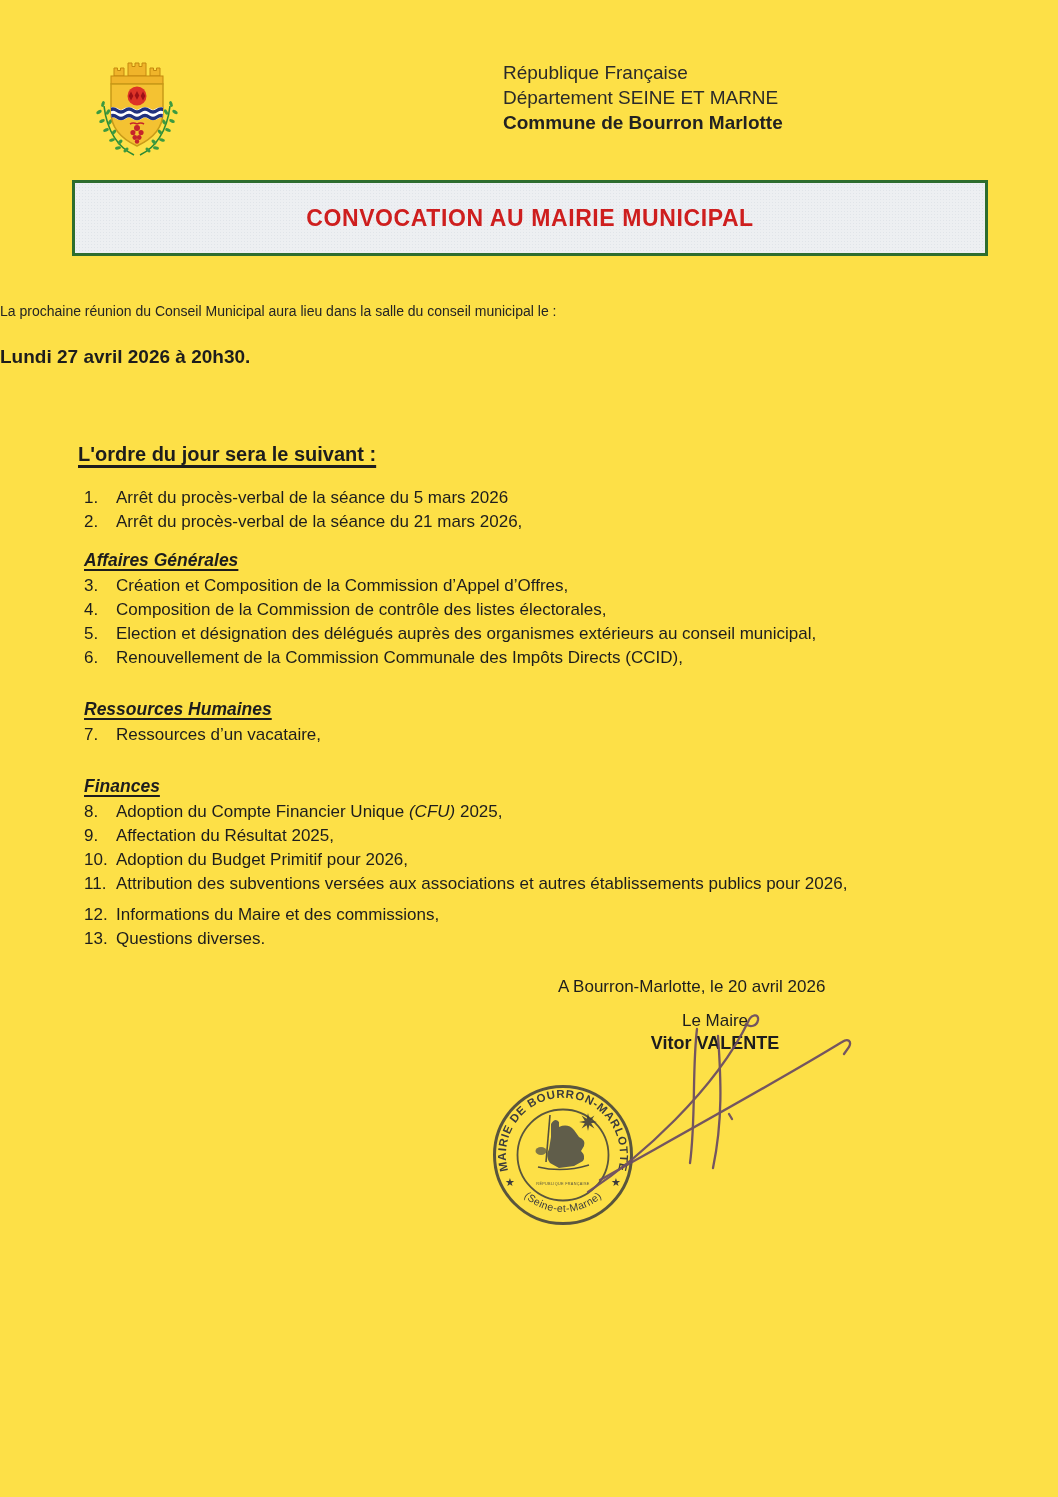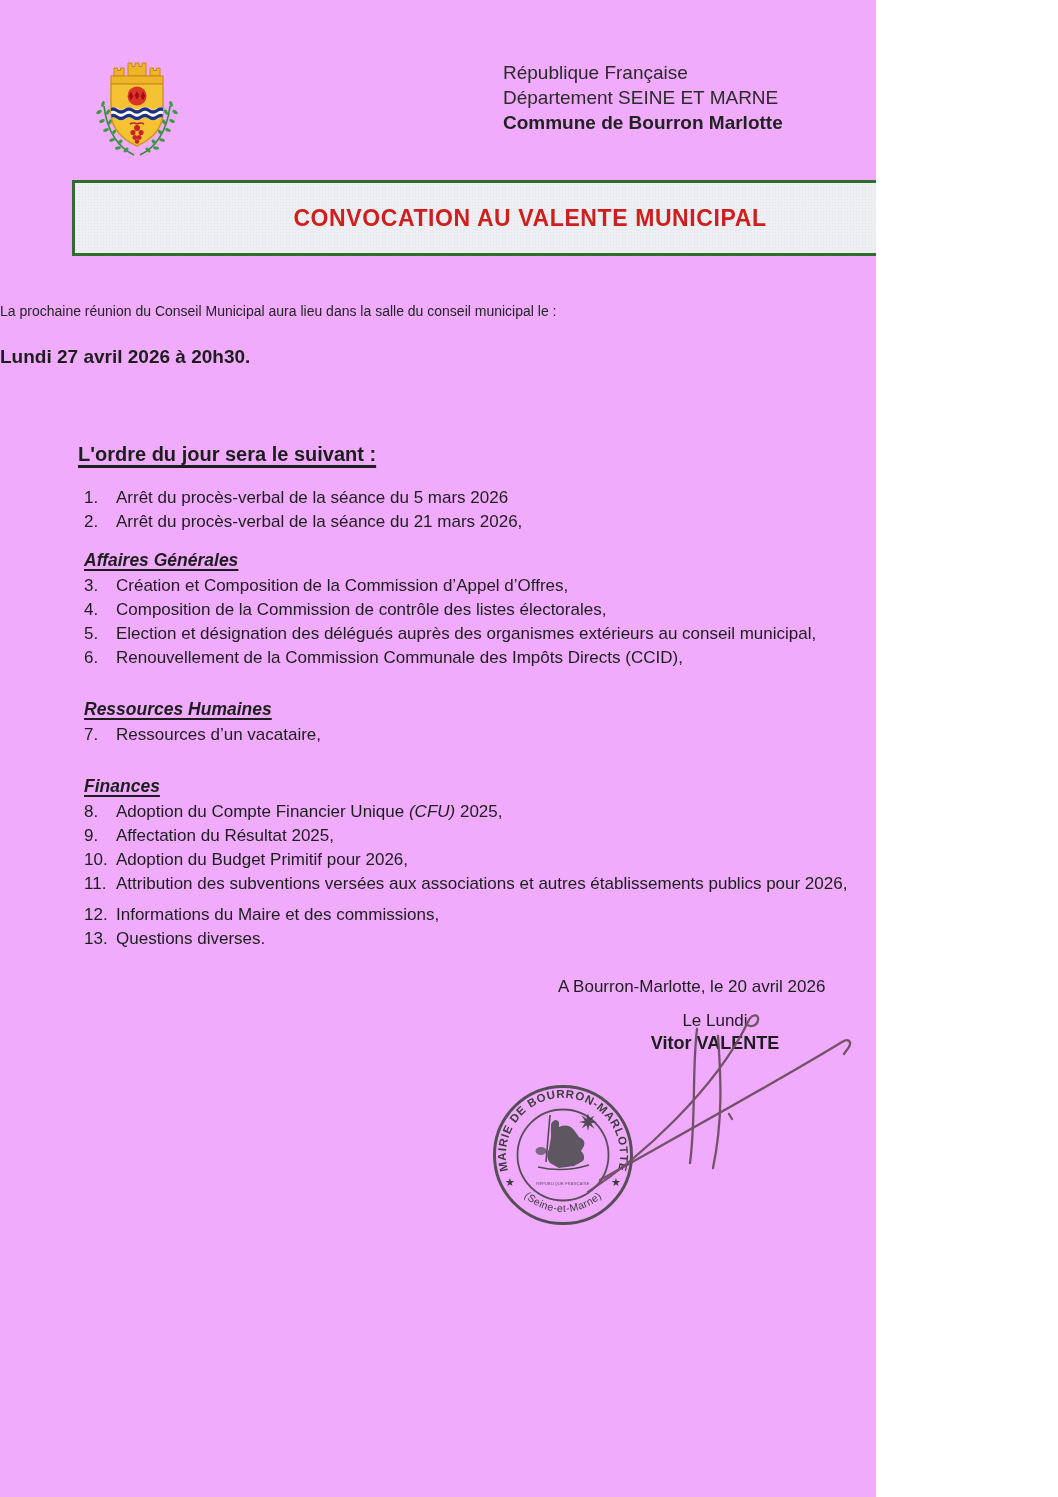--- a/index.html
+++ b/index.html
@@ -1,18 +1,18 @@
 <!DOCTYPE html>
 <html><head>
 <meta charset="utf-8">
 <style>
   * { margin:0; padding:0; box-sizing:border-box; }
   html,body { background:#ffffff; }
   .sheet {
-    position:relative; width:876px; height:1497px; background:#f0abfc;
+    position:relative; width:1058px; height:1497px; background:#fde047;
     font-family:"Liberation Sans", sans-serif; color:#1d1d1d; overflow:hidden;
   }
 
   
   .crest { position:absolute; left:86px; top:54px; width:102px; height:108px; }
   .hdr-right { position:absolute; left:503px; top:60px; font-size:19px; line-height:25px; color:#2a2a2a; }
   .hdr-right .bold { font-weight:bold; color:#222; }
 
   
   .title-box {
@@ -127,21 +127,21 @@
     </g>
   </svg>
 
   <div class="hdr-right">
     <div>République Française</div>
     <div>Département SEINE ET MARNE</div>
     <div class="bold">Commune de Bourron Marlotte</div>
   </div>
 
   <div class="title-box">
-    <div class="title">CONVOCATION AU VALENTE MUNICIPAL</div>
+    <div class="title">CONVOCATION AU MAIRIE MUNICIPAL</div>
   </div>
 
   <div class="intro">La prochaine réunion du Conseil Municipal aura lieu dans la salle du conseil municipal le :</div>
   <div class="meet-date">Lundi 27 avril 2026 à 20h30.</div>
 
   <div class="agenda-heading">L'ordre du jour sera le suivant :</div>
 
   <div class="agenda">
     <div class="row">
       <span class="num">1.</span>
@@ -205,21 +205,21 @@
       <span class="txt">Informations du Maire et des commissions,</span>
     </div>
     <div class="row">
       <span class="num">13.</span>
       <span class="txt">Questions diverses.</span>
     </div>
   </div>
 
   <div class="place-date">A Bourron-Marlotte, le 20 avril 2026</div>
   <div class="signer">
-    <div class="role">Le Lundi</div>
+    <div class="role">Le Maire</div>
     <div class="name">Vitor VALENTE</div>
   </div>
 
   <svg class="stamp" viewBox="0 0 144 146" aria-hidden="true">
     <g stroke="#3c3c3c" fill="none">
       <circle cx="72" cy="73" r="68.5" stroke-width="3" opacity="0.85"></circle>
       <circle cx="72" cy="73" r="45.5" stroke-width="1.8" opacity="0.85"></circle>
     </g>
     <defs>
       <path id="stampTopArc" d="M 20.4,97.1 A 57,57 0 1 1 123.6,97.1"></path>

